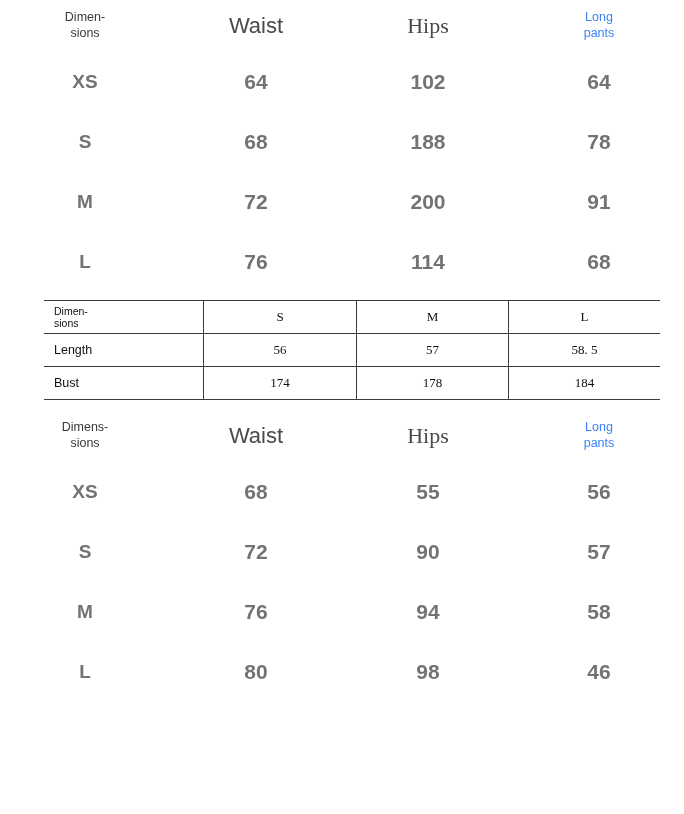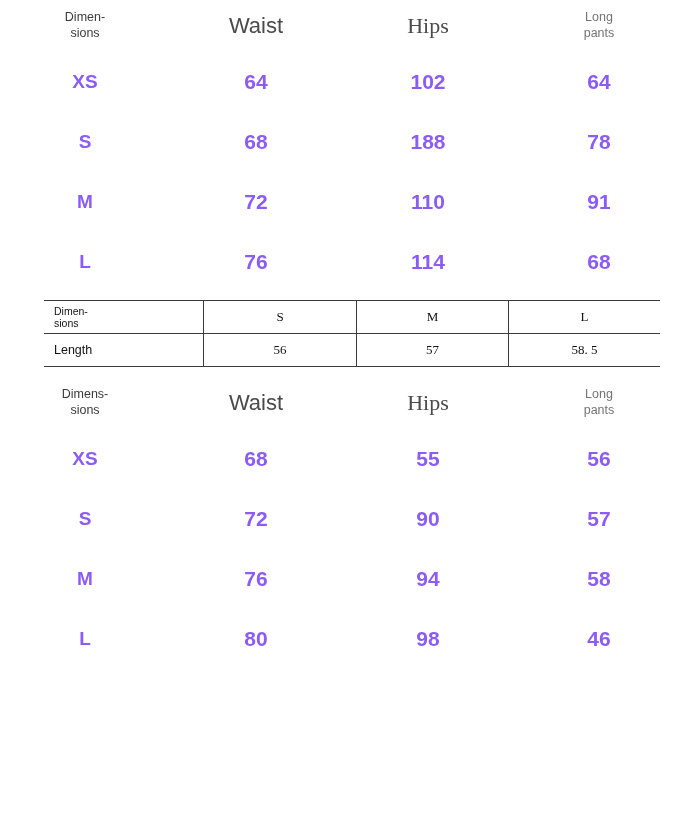--- a/index.html
+++ b/index.html
@@ -43,28 +43,28 @@
     color: #3a3a3a;
   }
   .hdr-mid {
     font-size: 22px;
     color: #555555;
     font-weight: 400;
   }
   .hdr-small {
     font-size: 12.5px;
     line-height: 1.25;
-    color: #737373;
+    color: #3b82f6;
   }
 
   .size-table tbody td {
     height: 60px;
     font-weight: bold;
     font-size: 21px;
-    color: #8b5cf6;
+    color: #737373;
   }
   .size-table tbody td.sizecell {
     font-size: 19px;
   }
 
   
   .mid-wrap {
     padding: 8px 44px 10px 44px;
     box-sizing: border-box;
     width: 684px;
@@ -143,21 +143,21 @@
     </tr>
     <tr>
       <td class="sizecell">S</td>
       <td>68</td>
       <td>188</td>
       <td>78</td>
     </tr>
     <tr>
       <td class="sizecell">M</td>
       <td>72</td>
-      <td>110</td>
+      <td>200</td>
       <td>91</td>
     </tr>
     <tr>
       <td class="sizecell">L</td>
       <td>76</td>
       <td>114</td>
       <td>68</td>
     </tr>
   </tbody>
 </table>
@@ -173,20 +173,26 @@
         <td class="mcol-2 vline">S</td>
         <td class="mcol-3 vline">M</td>
         <td class="mcol-4">L</td>
       </tr>
       <tr>
         <td class="labelcell vline">Length</td>
         <td class="vline">56</td>
         <td class="vline">57</td>
         <td>58. 5</td>
       </tr>
+      <tr>
+        <td class="labelcell vline">Bust</td>
+        <td class="vline">174</td>
+        <td class="vline">178</td>
+        <td>184</td>
+      </tr>
     </tbody>
   </table>
 </div>
 
 <table class="size-table">
   <thead>
     <tr>
       <td class="col-dim">
         <div class="hdr-dim">
           <div>Dimens-</div>

